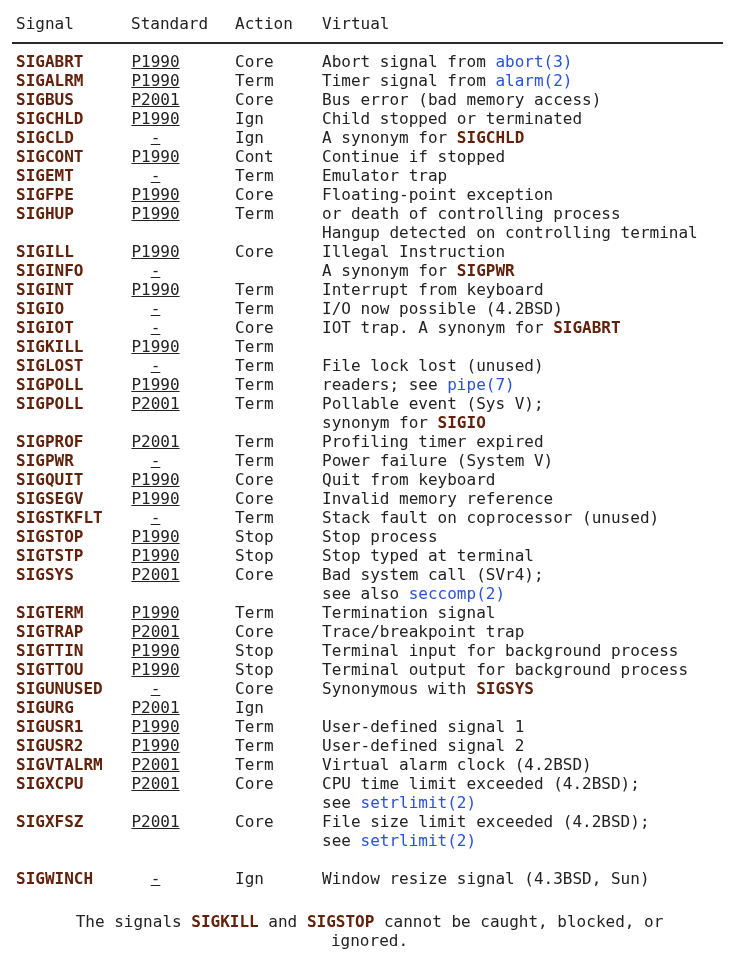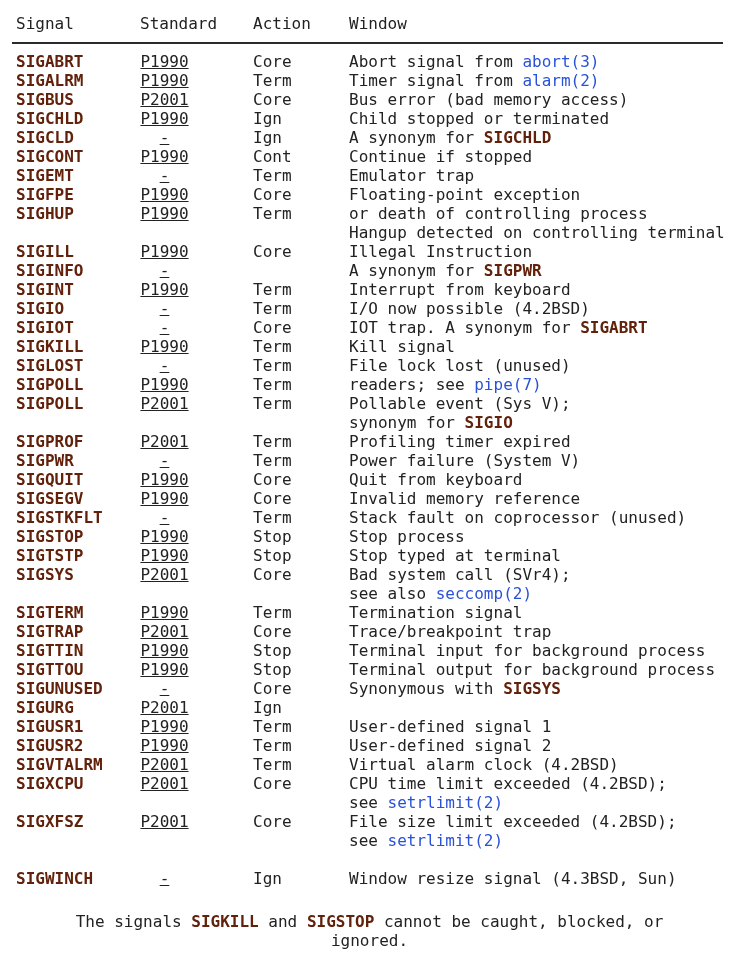--- a/index.html
+++ b/index.html
@@ -7,41 +7,41 @@
   }
   *{margin:0;padding:0;box-sizing:border-box;}
   html,body{background:var(--bg);}
   .page{
     width:739px;height:972px;overflow:hidden;
     padding:14px 16px 0 16px;
     font-family:"DejaVu Sans Mono","Liberation Mono",monospace;
     font-size:16px;line-height:19px;color:var(--text);
     background:var(--bg);
   }
-  .row{display:grid;grid-template-columns:115px 104px 87px 1fr;align-items:start;gap:9px;}
+  .row{display:grid;grid-template-columns:115px 104px 87px 1fr;align-items:start;}
   .cell{white-space:pre;}
   .sig{font-weight:bold;color:var(--sig);}
   .std{display:inline-block;width:49px;text-align:center;white-space:pre;text-decoration:underline;}
   .lnk{color:var(--link);text-decoration:none;cursor:pointer;}
   .cline{white-space:pre;}
   .rule-slot{height:19px;display:flex;align-items:center;}
   .rule{height:2px;background:var(--rule);width:711px;margin-left:-4px;}
   .spacer{height:19px;}
   .footer{margin-top:24px;text-align:center;}
 </style>
 </head>
 <body>
 
 <div class="page">
   <div>
     <div class="row">
       <div class="cell">Signal</div>
       <div class="cell">Standard</div>
       <div class="cell">Action</div>
-      <div class="cell">Window</div>
+      <div class="cell">Virtual</div>
     </div>
     <div class="rule-slot">
       <div class="rule"></div>
     </div>
     <div id="table-rows">
         <div class="row">
           <div class="cell"><b class="sig">SIGABRT</b></div>
           <div class="cell"><span class="std">P1990</span></div>
           <div class="cell"><span>Core</span></div>
           <div class="cell"><div class="cline"><span>Abort signal from </span><a class="lnk" href="#">abort(3)</a></div></div>
@@ -121,21 +121,20 @@
         <div class="row">
           <div class="cell"><b class="sig">SIGIOT</b></div>
           <div class="cell"><span class="std">-</span></div>
           <div class="cell"><span>Core</span></div>
           <div class="cell"><div class="cline"><span>IOT trap. A synonym for </span><b class="sig">SIGABRT</b></div></div>
         </div>
         <div class="row">
           <div class="cell"><b class="sig">SIGKILL</b></div>
           <div class="cell"><span class="std">P1990</span></div>
           <div class="cell"><span>Term</span></div>
-          <div class="cell"><div class="cline"><span>Kill signal</span></div></div>
         </div>
         <div class="row">
           <div class="cell"><b class="sig">SIGLOST</b></div>
           <div class="cell"><span class="std">-</span></div>
           <div class="cell"><span>Term</span></div>
           <div class="cell"><div class="cline"><span>File lock lost (unused)</span></div></div>
         </div>
         <div class="row">
           <div class="cell"><b class="sig">SIGPOLL</b></div>
           <div class="cell"><span class="std">P1990</span></div>

